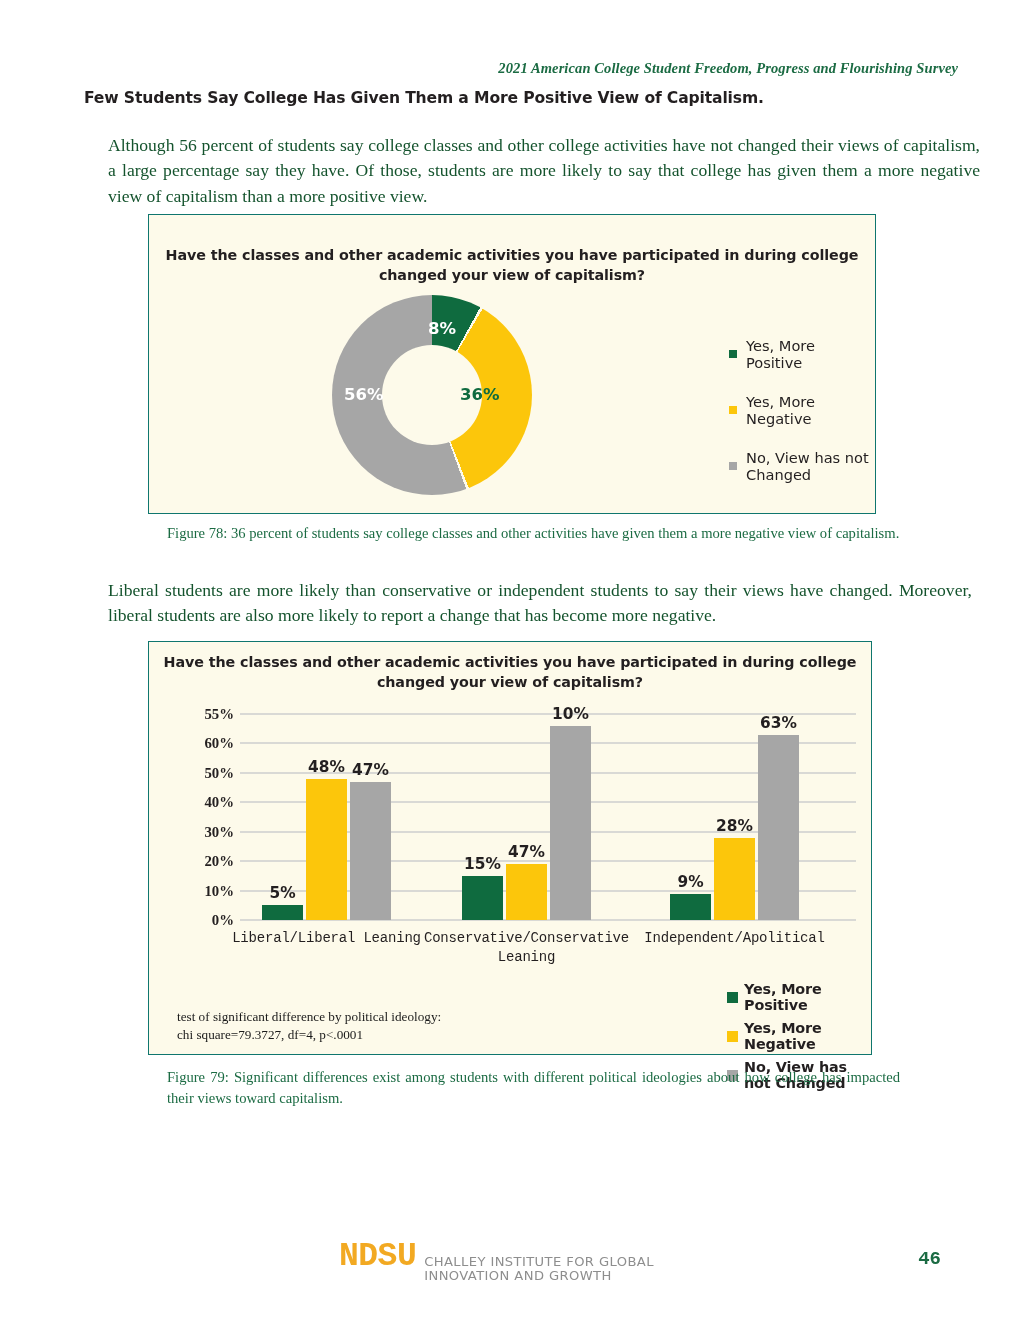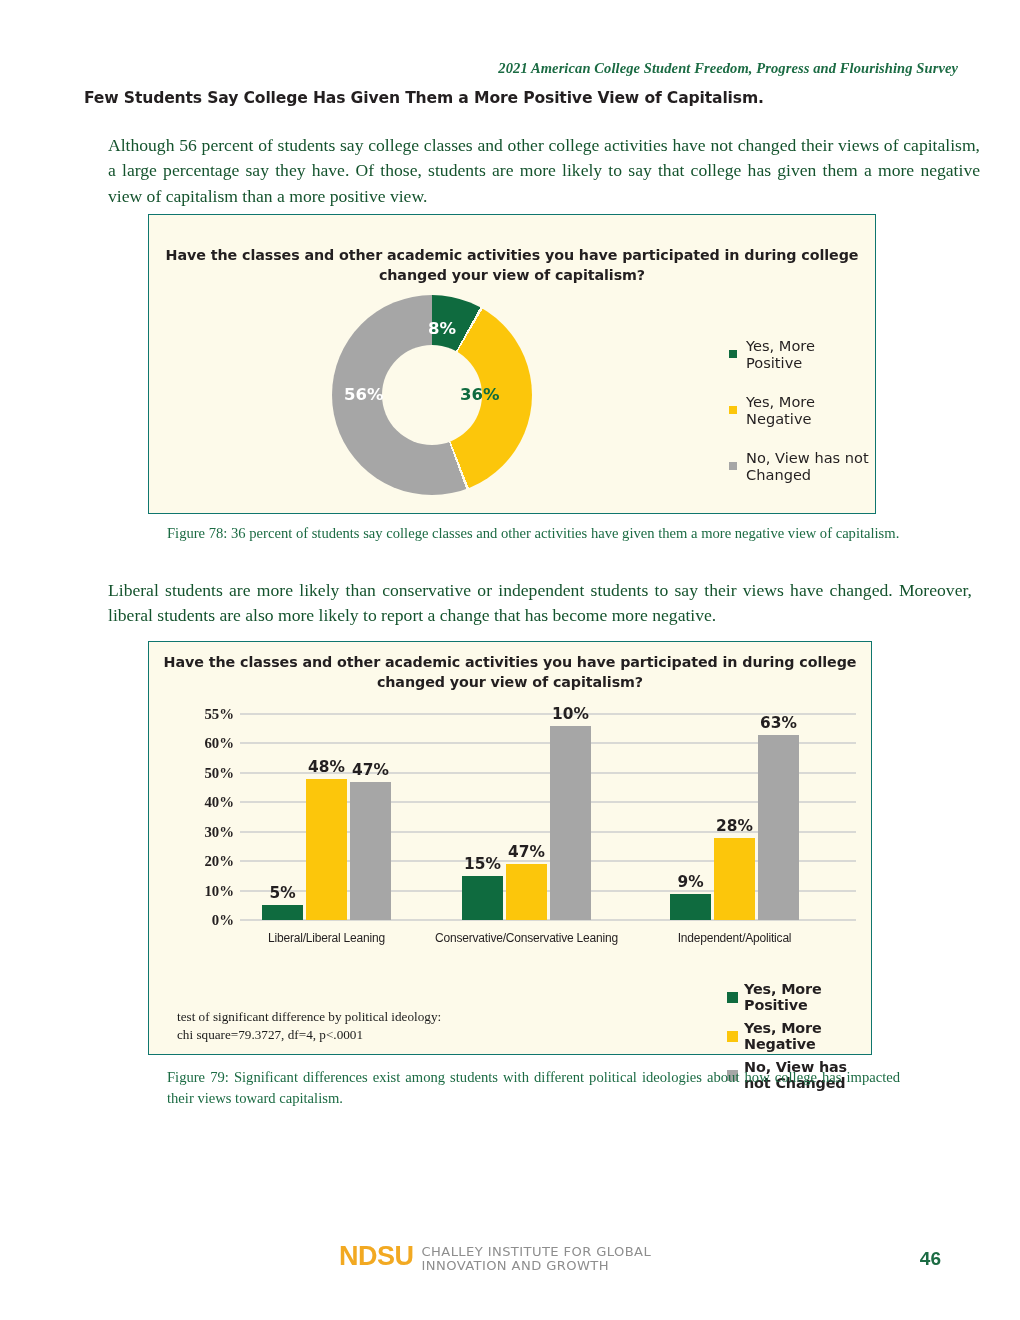--- a/index.html
+++ b/index.html
@@ -217,22 +217,22 @@
     text-align: center;
     font-family: "DejaVu Sans", sans-serif;
     font-weight: bold;
     font-size: 15.4px;
     color: #231f20;
     white-space: nowrap;
   }
   .cat-label {
     position: absolute;
     text-align: center;
-    font-family: Liberation Sans, sans-serif;
-    font-size: 12px;
+    font-family: Liberation Mono, monospace;
+    font-size: 14px;
     color: #231f20;
     line-height: 19px;
     letter-spacing: -0.2px;
   }
   .stat-note {
     position: absolute;
     left: 28px;
     top: 366px;
     font-family: "Liberation Serif", serif;
     font-size: 13.2px;
@@ -243,42 +243,42 @@
 
   
   .footer-logo {
     position: absolute;
     left: 339px;
     top: 1243px;
     display: flex;
     align-items: flex-start;
   }
   .logo-ndsu {
-    font-family: Liberation Sans, sans-serif;
-    font-weight: bold;
-    font-size: 27px;
+    font-family: Liberation Mono, monospace;
+    font-weight: bold;
+    font-size: 33px;
     color: #f2a922;
     letter-spacing: -0.5px;
     line-height: 27px;
   }
   .logo-words {
     margin-left: 8px;
-    margin-top: 2px;
+    margin-top: 12px;
     font-family: "DejaVu Sans", sans-serif;
     font-size: 13.1px;
     line-height: 13.6px;
     color: #8e8e8e;
     letter-spacing: 0.4px;
     white-space: pre-line;
   }
   .page-number {
     position: absolute;
     right: 79px;
     top: 1248px;
-    font-family: Liberation Sans, sans-serif;
+    font-family: Liberation Mono, monospace;
     font-weight: bold;
     font-size: 19px;
     color: #1b6b43;
     text-align: center;
   }
 </style>
 </head>
 <body>
 
 <div class="running-head">2021 American College Student Freedom, Progress and Flourishing Survey</div>

